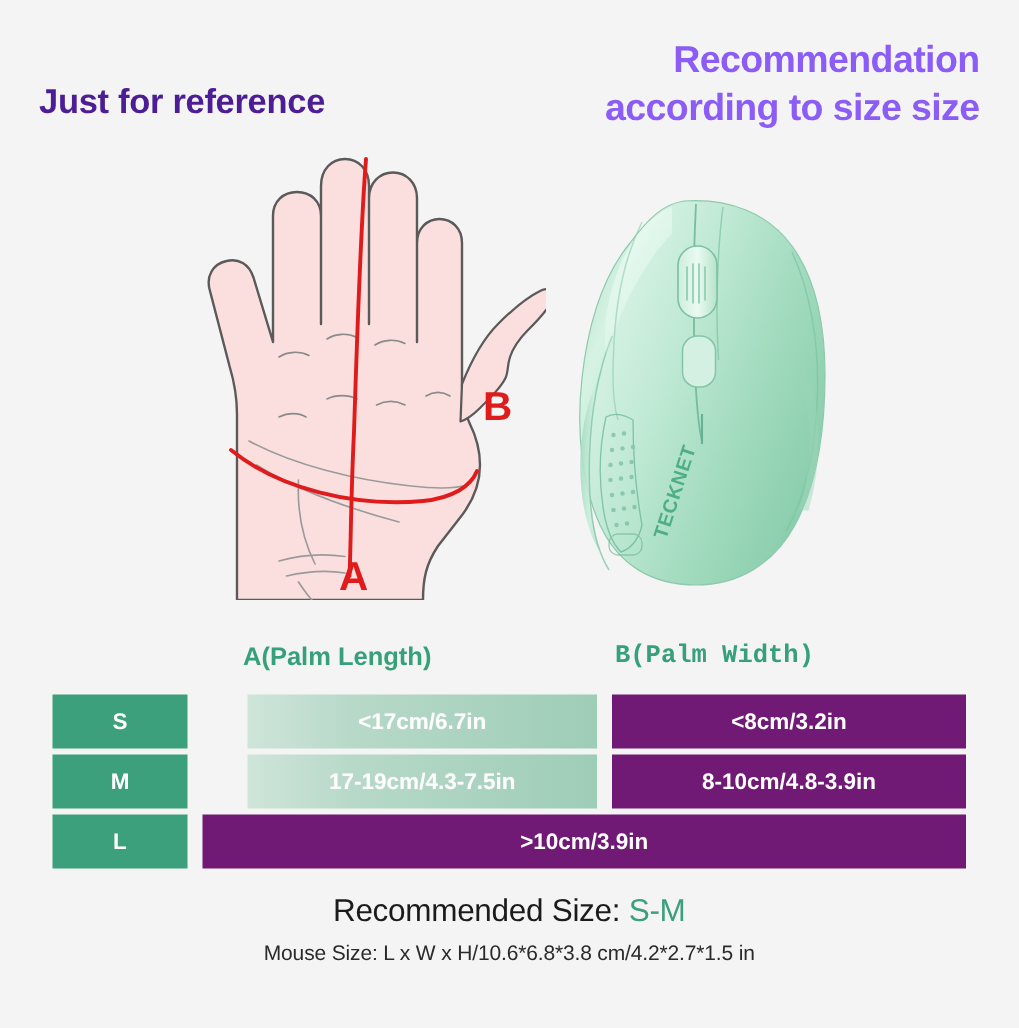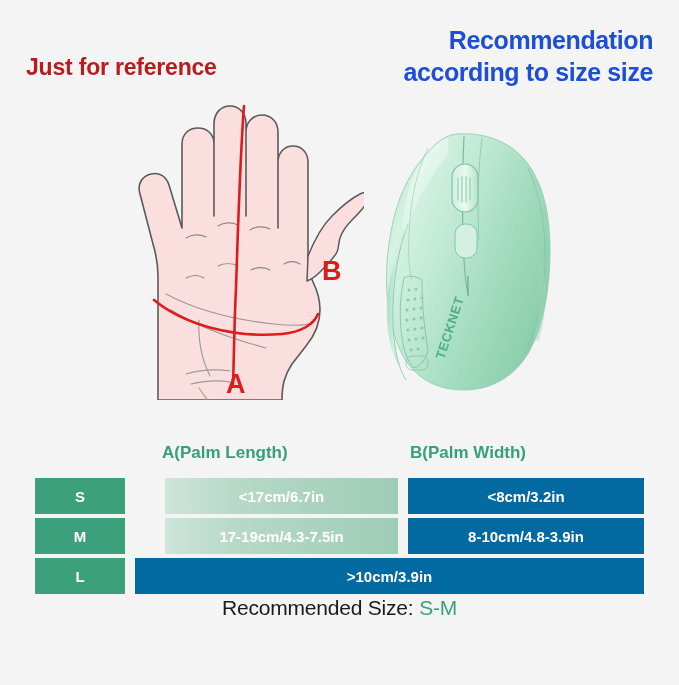--- a/index.html
+++ b/index.html
@@ -22,34 +22,34 @@
     height: 685px;
   }
 
   
   #reference-heading {
     position: absolute;
     left: 26px;
     top: 54px;
     font-size: 23px;
     font-weight: bold;
-    color: #b91c1c;
+    color: #4c1d95;
     letter-spacing: -0.2px;
     white-space: nowrap;
   }
 
   #main-title {
     position: absolute;
     right: 26px;
     top: 24px;
     width: 310px;
     text-align: right;
     font-size: 25px;
     font-weight: bold;
-    color: #1d4ed8;
+    color: #8b5cf6;
     line-height: 1.28;
     letter-spacing: -0.4px;
   }
   #main-title .line { display: block; }
 
   
   #hand-illustration {
     position: absolute;
     left: 96px;
     top: 88px;
@@ -67,31 +67,30 @@
   
   #size-table {
     position: absolute;
     left: 0;
     top: 428px;
     width: 679px;
   }
   .table-head {
     position: relative;
     height: 26px;
-    margin-top: 15px;
   }
   .col-head {
     position: absolute;
     font-size: 17px;
     font-weight: bold;
     color: #35a07a;
     white-space: nowrap;
   }
   .col-head.a { left: 162px; top: 0; }
-  .col-head.b { left: 410px; top: 0; }
+  .col-head.b { left: 410px; top: 0; font-family: Liberation Mono, monospace; }
 
   .table-body {
     position: relative;
     margin-top: 9px;
     padding: 0 35px;
   }
   .trow {
     display: flex;
     align-items: stretch;
     height: 36px;
@@ -123,21 +122,21 @@
     text-shadow: 0 0 1px rgba(255,255,255,0.25);
     margin-left: 40px;
   }
   .cell-gap {
     flex: 0 0 10px;
     width: 10px;
     background: transparent;
   }
   .cell-b {
     flex: 1 1 auto;
-    background: #0369a1;
+    background: #701a75;
     color: #ffffff;
     font-size: 15px;
     font-weight: bold;
     display: flex;
     align-items: center;
     justify-content: center;
   }
 
   
   #footer {
@@ -345,15 +344,16 @@
         <div class="cell-b">&gt;10cm/3.9in</div>
       </div>
 
     </div>
   </div>
 
   <div id="footer">
     <div id="recommended-size">
       <span>Recommended Size: </span><span id="recommended-size-value">S-M</span>
     </div>
+    <div id="mouse-size-note">Mouse Size: L x W x H/10.6*6.8*3.8 cm/4.2*2.7*1.5 in</div>
   </div>
 
 </div>
 
 </body></html>

